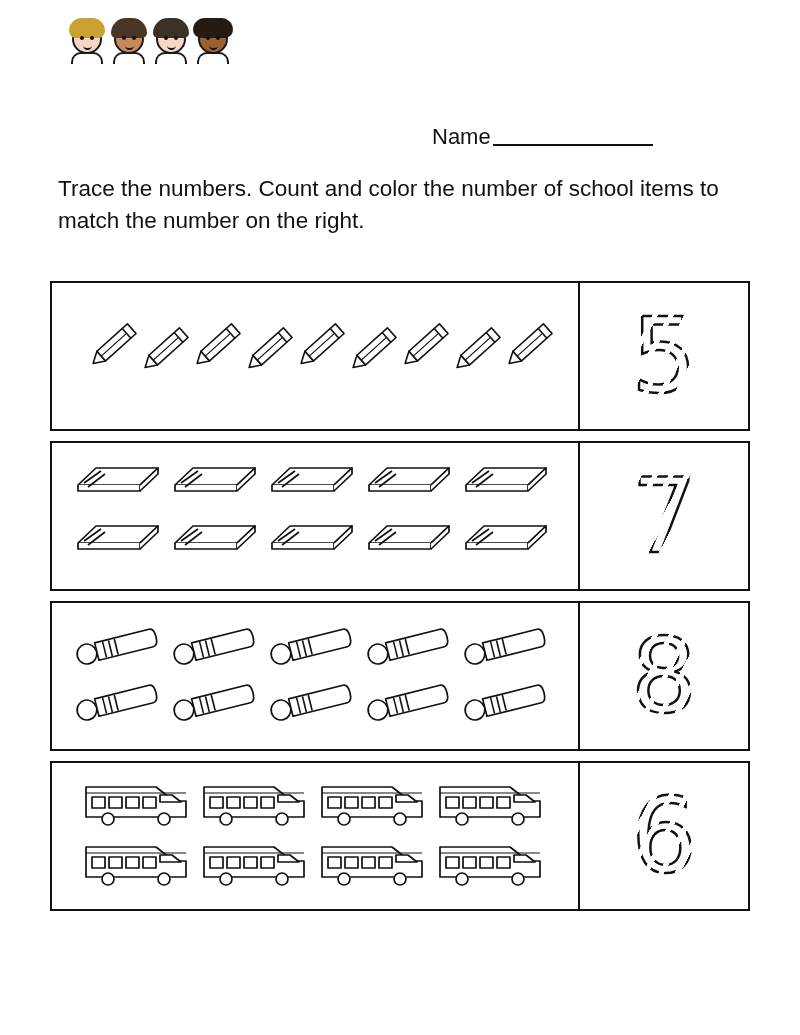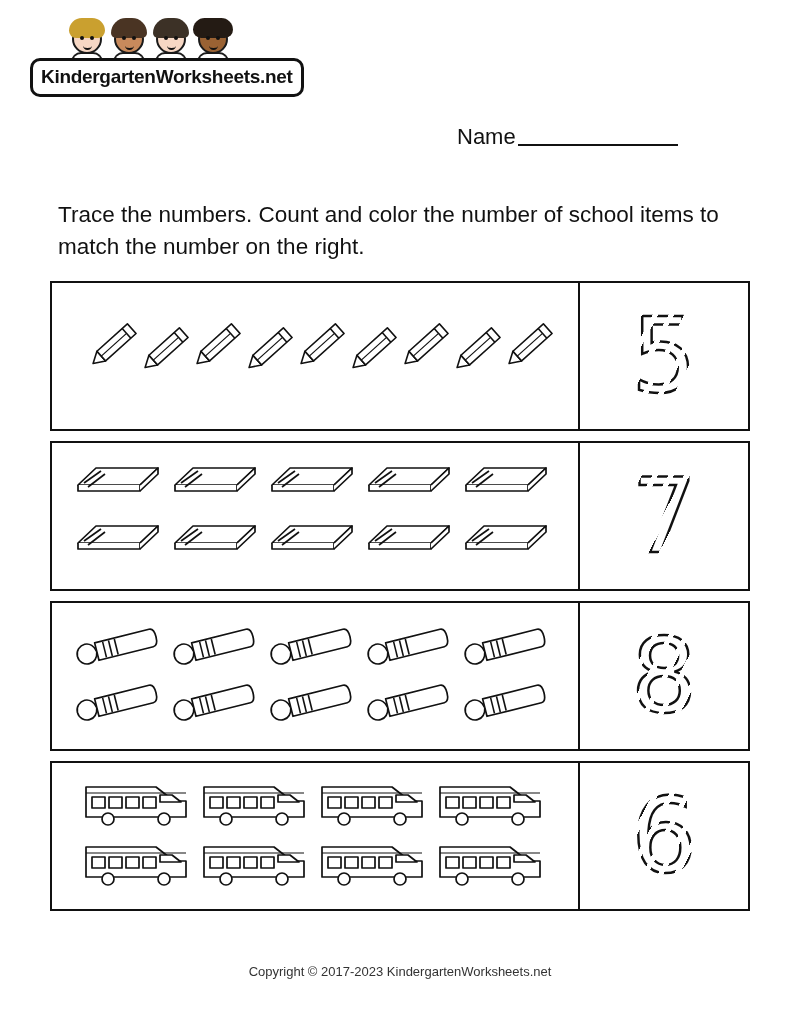--- a/index.html
+++ b/index.html
@@ -130,40 +130,40 @@
     position: absolute;
     left: 305px;
     top: 40px;
     font-size: 30px;
     color: #111;
     letter-spacing: 0.2px;
     white-space: nowrap;
   }
   .name-line {
     position: absolute;
-    left: 457px;
+    left: 432px;
     top: 124px;
     font-size: 22px;
     color: #111;
     white-space: nowrap;
   }
   .name-blank {
     display: inline-block;
     border-bottom: 2px solid #111;
     width: 160px;
     height: 18px;
     margin-left: 2px;
     vertical-align: -2px;
   }
 
   
   .instructions {
     position: absolute;
     left: 58px;
-    top: 199px;
+    top: 173px;
     width: 700px;
     font-size: 22.5px;
     line-height: 32px;
     color: #111;
   }
 
   
   .rows {
     position: absolute;
     left: 50px;
@@ -283,23 +283,20 @@
       </div>
       <div class="kid k4">
         <div class="body"></div>
           <div class="head"></div>
           <div class="hair"></div>
         <div class="eye l"></div>
           <div class="eye r"></div>
           <div class="mouth"></div>
       </div>
     </div>
-    <div class="logo-bar">
-      <div class="logo-text">KindergartenWorksheets.net</div>
-    </div>
   </div>
 
 
   <div class="name-line">
     <span>Name</span><span class="name-blank"></span>
   </div>
 </div>
 
 <div class="instructions">Trace the numbers. Count and color the number of school items to match the number on the right.</div>
 
@@ -787,14 +784,13 @@
       </div>
     <div class="numcell">
       <div class="trace-num">6</div>
       <div class="dash-mask"></div>
     </div>
   </div>
 
 </div>
 
 <div class="footer">
-  <div>Copyright © 2017-2023 KindergartenWorksheets.net</div>
 </div>
 
 </body></html>

